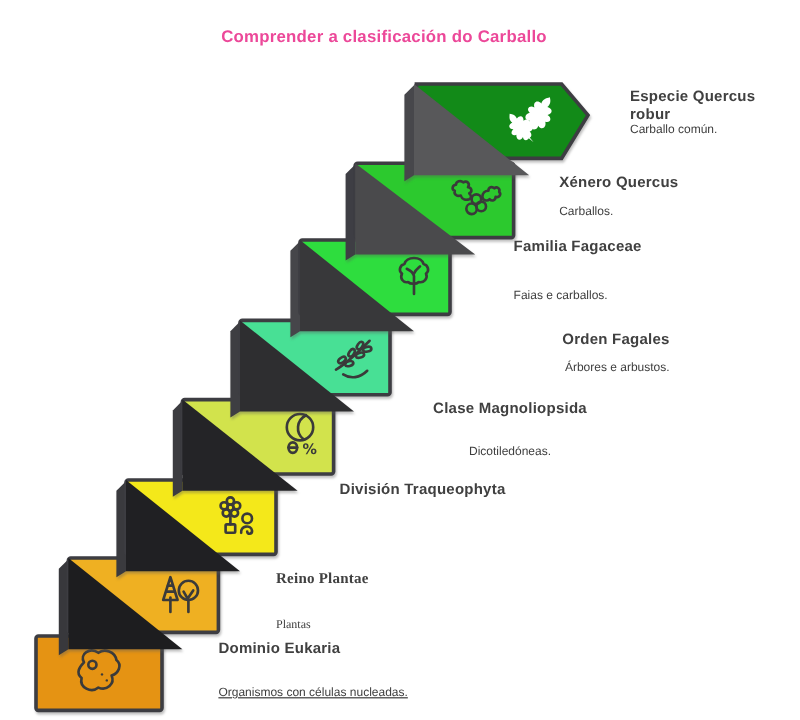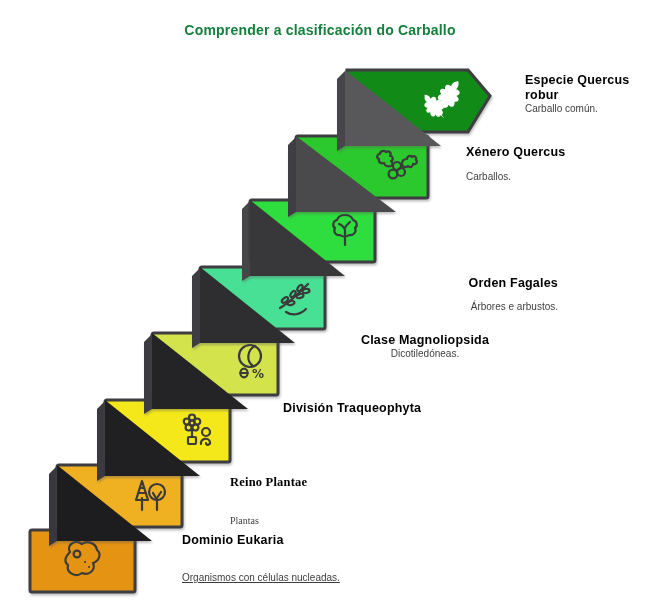--- a/index.html
+++ b/index.html
@@ -1,35 +1,35 @@
 <!DOCTYPE html>
 <html><head>
 <meta charset="utf-8">
 <style>
   html,body{margin:0;padding:0;background:#ffffff;}
   #canvas{position:relative;width:667px;height:600px;background:#ffffff;overflow:hidden;
           font-family:"Liberation Sans", sans-serif;}
   .main-title{position:absolute;left:0;top:22px;width:640px;text-align:center;
-              font-size:14px;font-weight:bold;color:#15803d;letter-spacing:.2px;}
+              font-size:14px;font-weight:bold;color:#ec4899;letter-spacing:.2px;}
   #stair{position:absolute;left:0;top:0;}
   .step{filter:drop-shadow(1.5px 2px 1px rgba(90,90,90,.38));}
   .box{stroke:#3d3d42;stroke-width:3;}
   .fold{stroke-width:2;stroke-linejoin:round;}
   .bevel{stroke-width:1;stroke-linejoin:round;}
   .icon *{stroke:#3a3a3a;stroke-width:2.2;fill:none;stroke-linecap:round;stroke-linejoin:round;}
   .icon .dot{fill:#3a3a3a;stroke:none;}
   .icon .pct{fill:#3a3a3a;stroke:none;font:bold 12px "DejaVu Sans",sans-serif;}
   .icon-white *{fill:#ffffff;stroke:none;}
   .step-label{position:absolute;}
-  .step-label .title{font-weight:bold;font-size:12.5px;color:#000000;line-height:15px;letter-spacing:.2px;}
+  .step-label .title{font-weight:bold;font-size:12.5px;color:#404040;line-height:15px;letter-spacing:.2px;}
   .step-label .desc{font-size:10px;color:#3e3e3e;line-height:12px;}
   .lbl0{left:182px;top:533px;width:195px;} .lbl0 .desc{margin-top:24px;text-decoration:underline;}
   .lbl1{left:230px;top:475px;width:180px;font-family:Liberation Serif, serif;} .lbl1 .desc{margin-top:25px;}
   .lbl2{left:283px;top:401px;width:195px;} .lbl2 .desc{margin-top:25px;}
-  .lbl3{left:330px;top:333px;width:190px;text-align:center;} .lbl3 .desc{}
+  .lbl3{left:330px;top:333px;width:190px;text-align:center;} .lbl3 .desc{margin-top:23px;}
   .lbl4{left:378px;top:276px;width:180px;text-align:right;} .lbl4 .desc{margin-top:10px;}
   .lbl5{left:428px;top:198px;width:180px;} .lbl5 .desc{margin-top:28px;}
   .lbl6{left:466px;top:145px;width:180px;} .lbl6 .desc{margin-top:11px;}
   .lbl7{left:525px;top:73px;width:125px;}  .lbl7 .title{line-height:15px;} .lbl7 .desc{margin-top:0;}
 </style>
 </head>
 <body>
 
 <div id="canvas">
 
@@ -153,20 +153,24 @@
     <div class="title">División Traqueophyta</div>
   </div>
   <div class="step-label lbl3">
     <div class="title">Clase Magnoliopsida</div>
     <div class="desc">Dicotiledóneas.</div>
   </div>
   <div class="step-label lbl4">
     <div class="title">Orden Fagales</div>
     <div class="desc">Árbores e arbustos.</div>
   </div>
+  <div class="step-label lbl5">
+    <div class="title">Familia Fagaceae</div>
+    <div class="desc">Faias e carballos.</div>
+  </div>
   <div class="step-label lbl6">
     <div class="title">Xénero Quercus</div>
     <div class="desc">Carballos.</div>
   </div>
   <div class="step-label lbl7">
     <div class="title">Especie Quercus robur</div>
     <div class="desc">Carballo común.</div>
   </div>
 
 </div>

